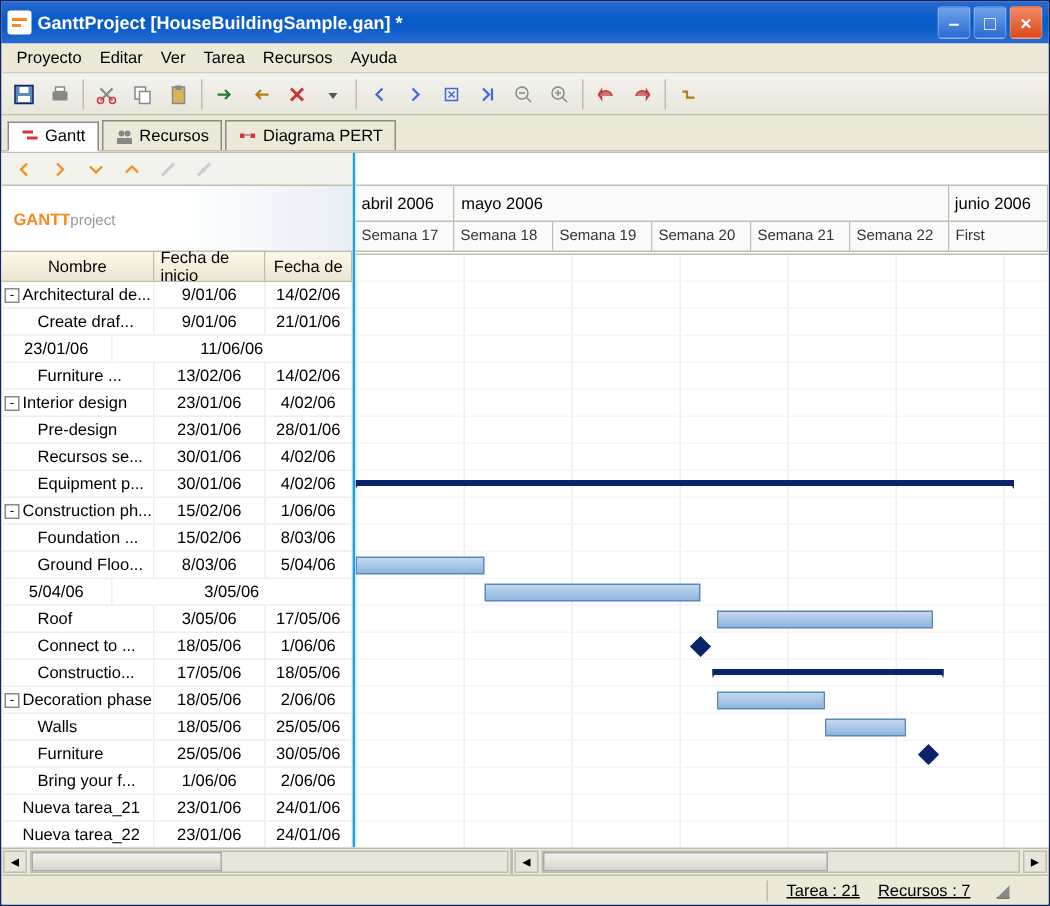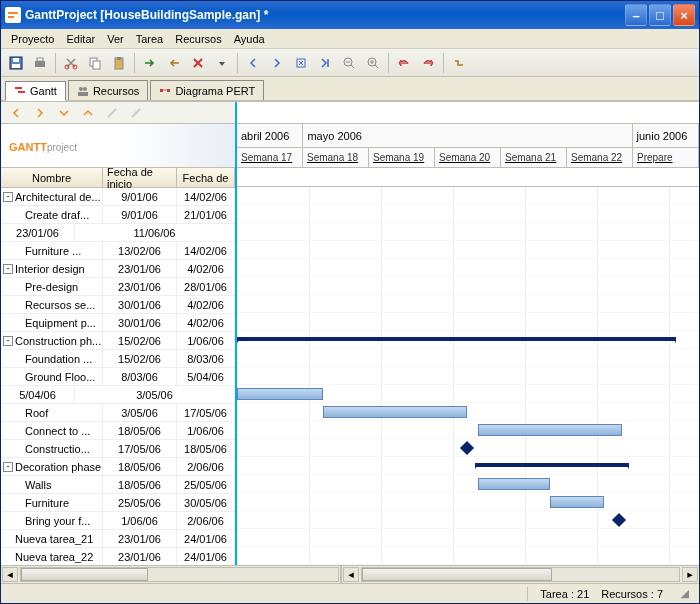--- a/index.html
+++ b/index.html
@@ -35,41 +35,41 @@
 .col-end { flex:1; }
 .taskrows { flex: 1; overflow: hidden; }
 .taskrow { height: 18px; display: flex; align-items: center; border-bottom: 1px solid #eee; }
 .taskrow .cell { border-right: 1px solid #eee; padding: 0 2px; overflow: hidden; white-space: nowrap; text-overflow: ellipsis; height: 100%; display: flex; align-items: center; }
 .taskrow .cell.name { width: 102px; }
 .taskrow .cell.start { width: 74px; justify-content: center; }
 .taskrow .cell.end { flex:1; justify-content: center; }
 .treeicon { width: 10px; height: 10px; border: 1px solid #888; display: flex; align-items: center; justify-content: center; font-size: 9px; line-height: 1; margin-right: 2px; cursor: pointer; background: #fff; flex-shrink:0; }
 .indent { display:inline-block; width: 14px; flex-shrink:0; }
 .rightpane { flex: 1; display: flex; flex-direction: column; overflow: hidden; background:#fff; }
-.timehdr { height: 85px; display: flex; flex-direction: column; border-bottom: 1px solid #c0beaf; }
+.timehdr { height: 68px; display: flex; flex-direction: column; border-bottom: 1px solid #c0beaf; }
 .timehdr .spacer { height: 22px; background: #fff; border-bottom: 1px solid #c0beaf; }
 .timehdr .monthrow, .timehdr .weekrow { display: flex; }
 .timehdr .monthrow { height: 24px; }
-.timehdr .weekrow { height: 20px; text-decoration: underline; }
+.timehdr .weekrow { height: 20px; }
 .timehdr .mcell, .timehdr .wcell { border-right: 1px solid #c0beaf; border-bottom: 1px solid #c0beaf; display: flex; align-items: center; padding: 0 4px; background: #fafafa; }
 .timehdr .wcell { font-size: 10px; color: #333; }
 .ganttarea { flex: 1; position: relative; overflow: hidden; background: #fff; }
 .ganttarea .gridcol { position: absolute; top: 0; bottom: 0; border-right: 1px solid #eee; }
 .ganttarea .row { position: absolute; left: 0; right: 0; height: 18px; border-bottom: 1px solid #f6f6f6; }
 .bar { position: absolute; height: 12px; top: 3px; background: linear-gradient(to bottom, #c3d9f0, #8fb4dd); border: 1px solid #5b88bb; }
 .bar.summary { height: 4px; top: 6px; background: #0a246a; border: none; }
 .bar.summary::before, .bar.summary::after { content:""; position:absolute; top:0; width:0; height:0; border-top: 6px solid #0a246a; }
 .bar.summary::before { left:0; border-right: 4px solid transparent; }
 .bar.summary::after { right:0; border-left: 4px solid transparent; }
 .milestone { position:absolute; width:10px; height:10px; background:#0a246a; transform: rotate(45deg); top:4px; }
 .hscroll { height: 18px; background: #ece9d8; border-top: 1px solid #c0beaf; display:flex; }
 .hscroll .track { flex:1; background:#e8e6db; border:1px solid #c0beaf; margin:1px; position:relative; cursor:pointer; }
 .hscroll .thumb { position:absolute; top:0; bottom:0; left:0; width:40%; background:linear-gradient(to bottom,#f3f3ee,#d8d6ca); border:1px solid #aaa; cursor:pointer; }
 .hscroll .arrow { width:16px; display:flex; align-items:center; justify-content:center; background:#e8e6db; border:1px solid #c0beaf; margin:1px;cursor:pointer; }
-.statusbar { height: 20px; background: #ece9d8; border-top: 1px solid #c0beaf; display: flex; align-items: center; justify-content: flex-end; padding: 0 8px; gap: 12px; }
+.statusbar { height: 20px; background: #ece9d8; border-top: 1px solid #c0beaf; display: flex; align-items: center; justify-content: flex-end; padding: 0 24px; gap: 12px; text-decoration: underline; }
 .statusbar .sep { width:1px; height:14px; background:#c0beaf; }
 svg { display:block; }
 .resize-grip { width:16px; display:flex; align-items:flex-end; justify-content:flex-end; padding:2px; color:#888; }
 </style>
 </head>
 <body>
 
 <div class="window">
 
   <div class="titlebar">
@@ -465,21 +465,21 @@
             <div class="mcell" style="width: 360px;">mayo 2006</div>
             <div class="mcell" style="width: 72px;">junio 2006</div>
           </div>
         <div class="weekrow" id="weekrow">
             <div class="wcell" style="width: 72px;">Semana 17</div>
             <div class="wcell" style="width: 72px;">Semana 18</div>
             <div class="wcell" style="width: 72px;">Semana 19</div>
             <div class="wcell" style="width: 72px;">Semana 20</div>
             <div class="wcell" style="width: 72px;">Semana 21</div>
             <div class="wcell" style="width: 72px;">Semana 22</div>
-            <div class="wcell" style="width: 72px;">Prepare</div>
+            <div class="wcell" style="width: 72px;">First</div>
           </div>
       </div>
       <div class="ganttarea" id="gantt">
           <div class="gridcol" style="left: 0px;"></div>
           <div class="gridcol" style="left: 72px;"></div>
           <div class="gridcol" style="left: 144px;"></div>
           <div class="gridcol" style="left: 216px;"></div>
           <div class="gridcol" style="left: 288px;"></div>
           <div class="gridcol" style="left: 360px;"></div>
           <div class="gridcol" style="left: 432px;"></div>

